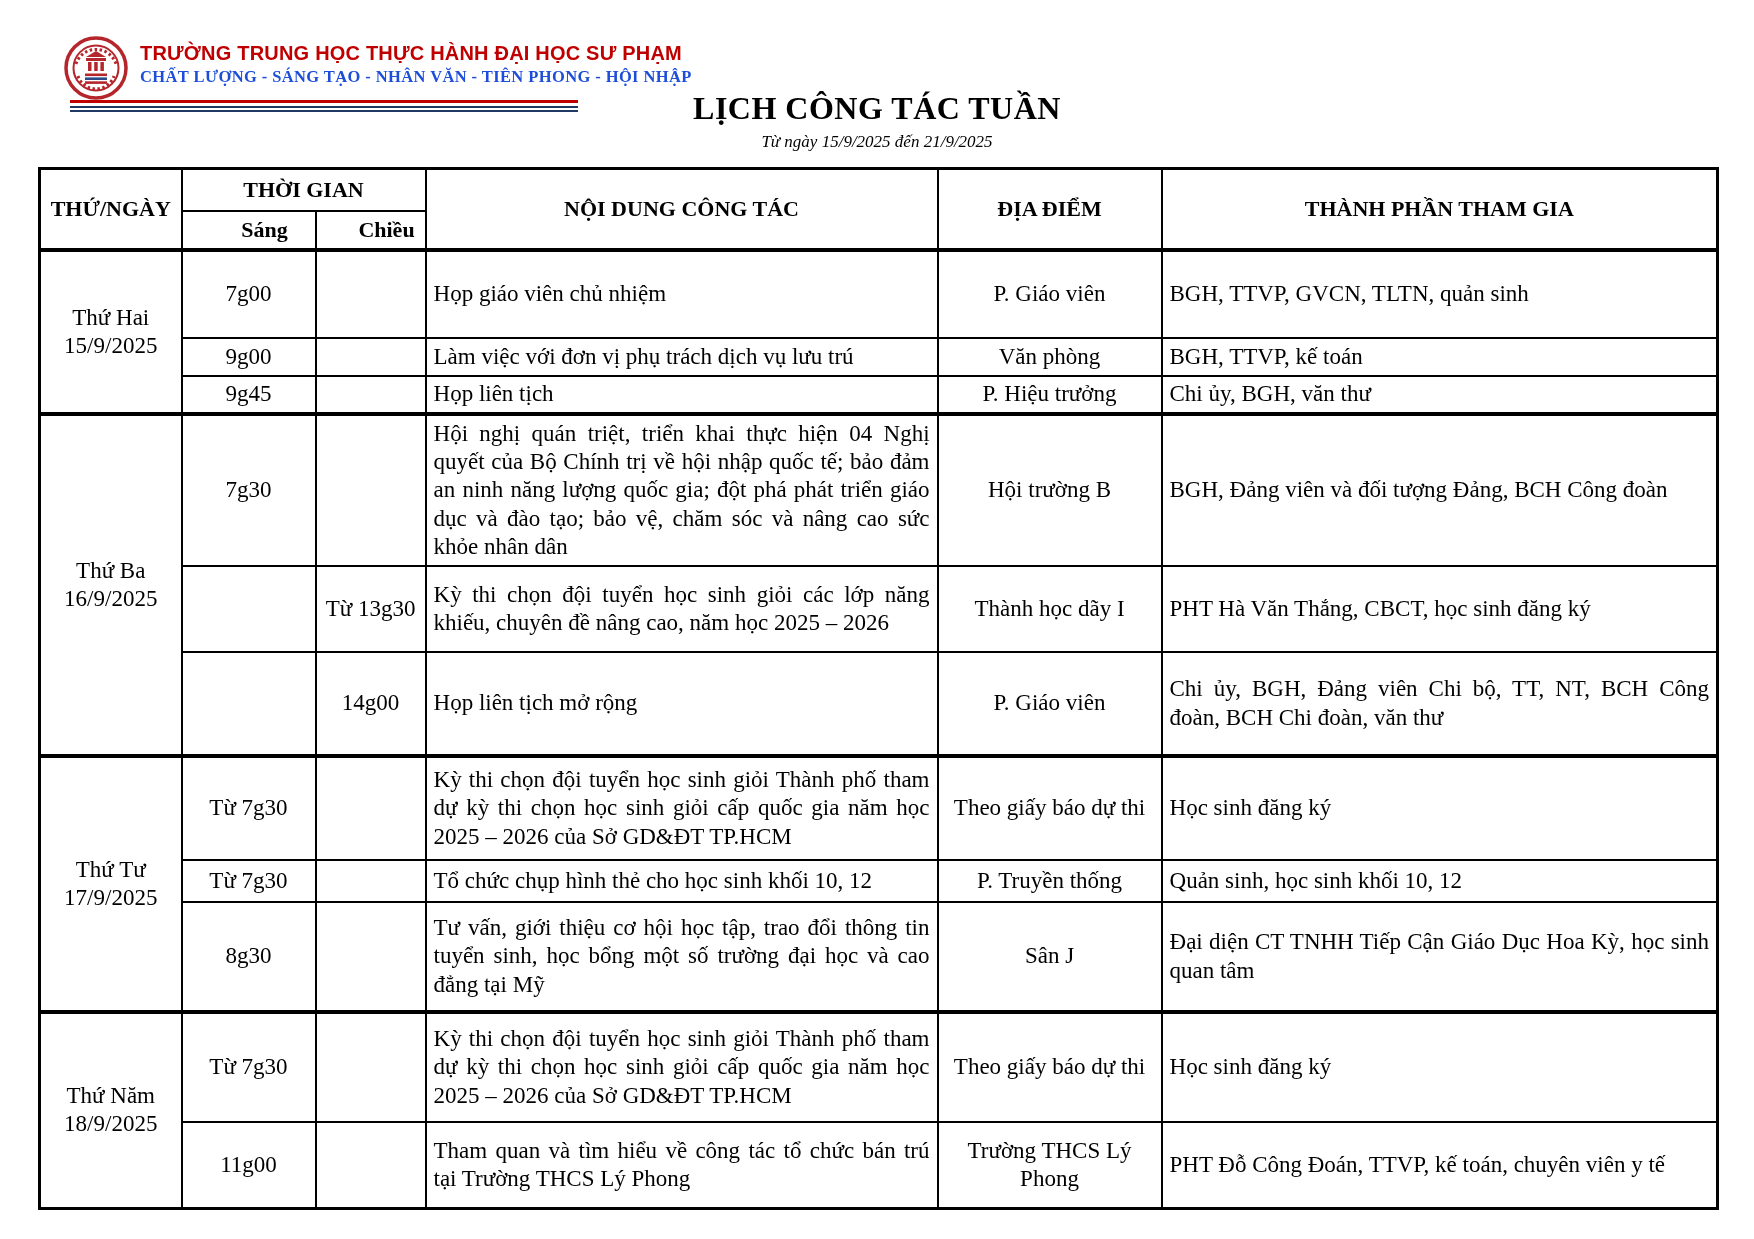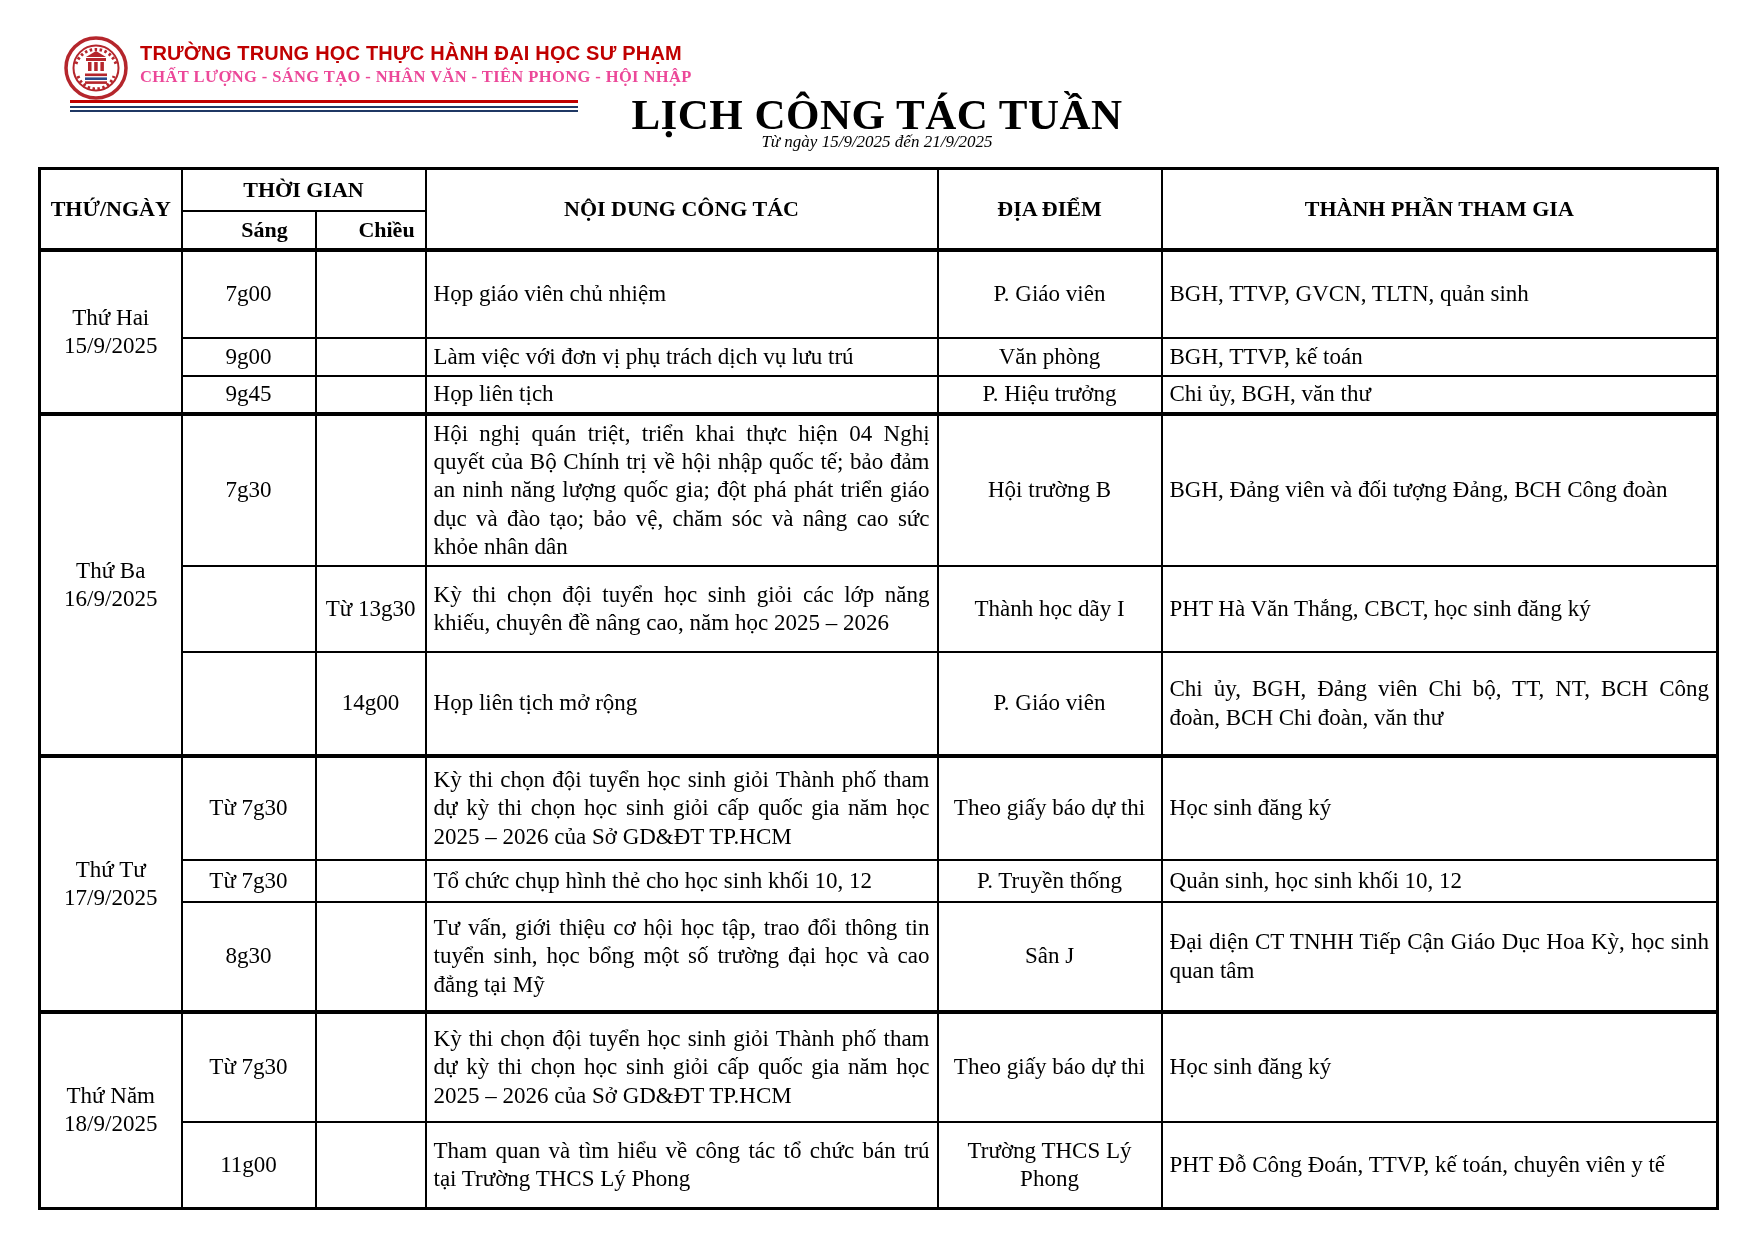--- a/index.html
+++ b/index.html
@@ -22,21 +22,21 @@
     font-size:16.5px;letter-spacing:.4px;color:#1f3864;margin-top:4px;line-height:1.1;
   }
   .header-rule{position:absolute;left:70px;top:100px;width:508px;}
   .header-rule .r1{height:3px;background:#c00000;}
   .header-rule .r2{height:2px;background:#1f3864;margin-top:3px;}
   .header-rule .r3{height:1.5px;background:#1f3864;margin-top:2px;}
 
   
   .title{
     position:absolute;top:90px;left:0;width:100%;text-align:center;
-    font-size:43px;font-weight:bold;letter-spacing:.5px;
+    font-size:32px;font-weight:bold;letter-spacing:.5px;
   }
   .subtitle{
     position:absolute;top:132px;left:0;width:100%;text-align:center;
     font-size:17px;font-style:italic;
   }
 
   
   table.schedule{
     position:absolute;top:167px;left:38px;width:1678px;
     border-collapse:collapse;table-layout:fixed;
@@ -72,21 +72,21 @@
         <rect x="30.2" y="26" width="3.5" height="9" fill="#b5262c"></rect>
         <rect x="36.4" y="26" width="3.5" height="9" fill="#b5262c"></rect>
         <polygon points="32,15 42,21 22,21" fill="#b5262c"></polygon>
         <rect x="21" y="37.5" width="22" height="2.6" fill="#b5262c"></rect>
         <rect x="21" y="41.4" width="22" height="2.6" fill="#2a4a8a"></rect>
         <rect x="21" y="45.3" width="22" height="2.6" fill="#b5262c"></rect>
       </svg>
     </div>
     <div class="header-text">
       <div class="school-name" style="color: rgb(192, 0, 0);">TRƯỜNG TRUNG HỌC THỰC HÀNH ĐẠI HỌC SƯ PHẠM</div>
-      <div class="slogan" style="color: #ec4899;">CHẤT LƯỢNG - SÁNG TẠO - NHÂN VĂN - TIÊN PHONG - HỘI NHẬP</div>
+      <div class="slogan" style="color: #1d4ed8;">CHẤT LƯỢNG - SÁNG TẠO - NHÂN VĂN - TIÊN PHONG - HỘI NHẬP</div>
     </div>
   </div>
   <div class="header-rule">
     <div class="r1" style="background: rgb(192, 0, 0);"></div>
     <div class="r2" style="background: rgb(31, 56, 100);"></div>
     <div class="r3" style="background: rgb(31, 56, 100);"></div>
   </div>
 
   <div class="title">LỊCH CÔNG TÁC TUẦN</div>
   <div class="subtitle">Từ ngày 15/9/2025 đến 21/9/2025</div>

